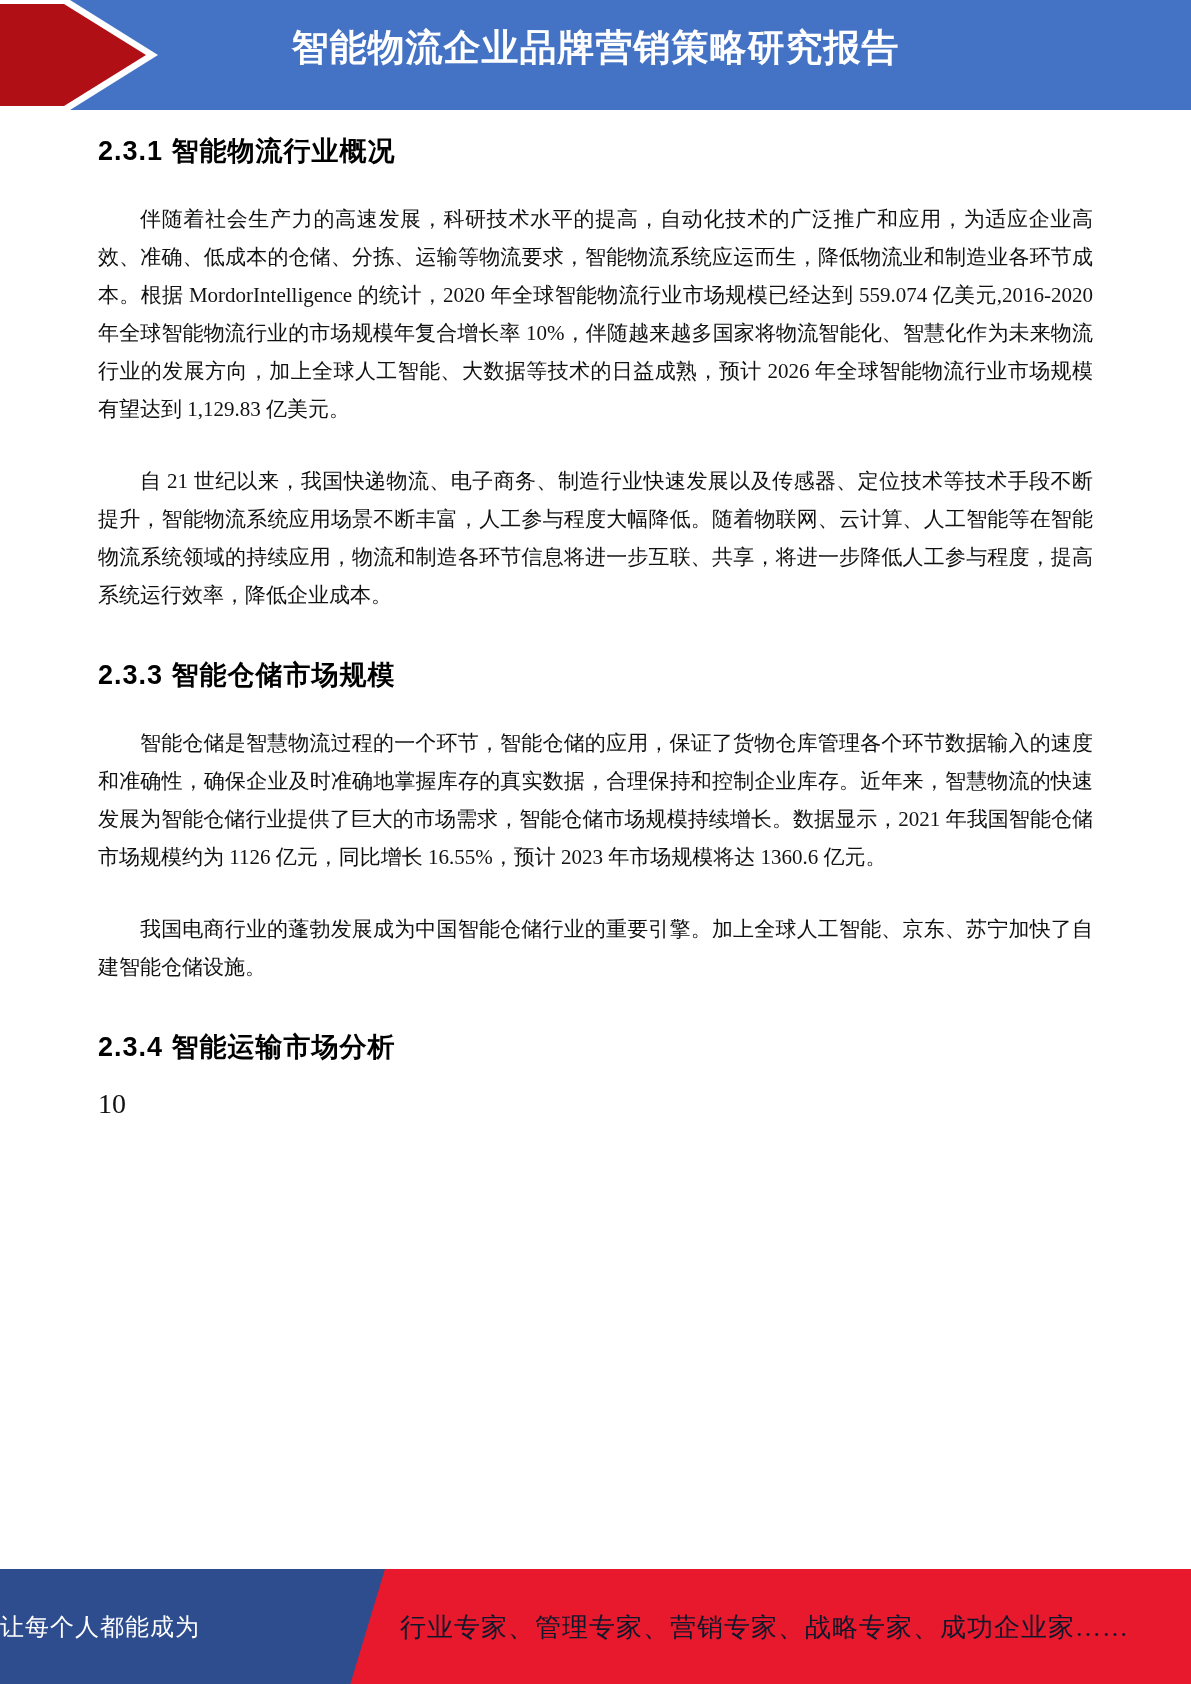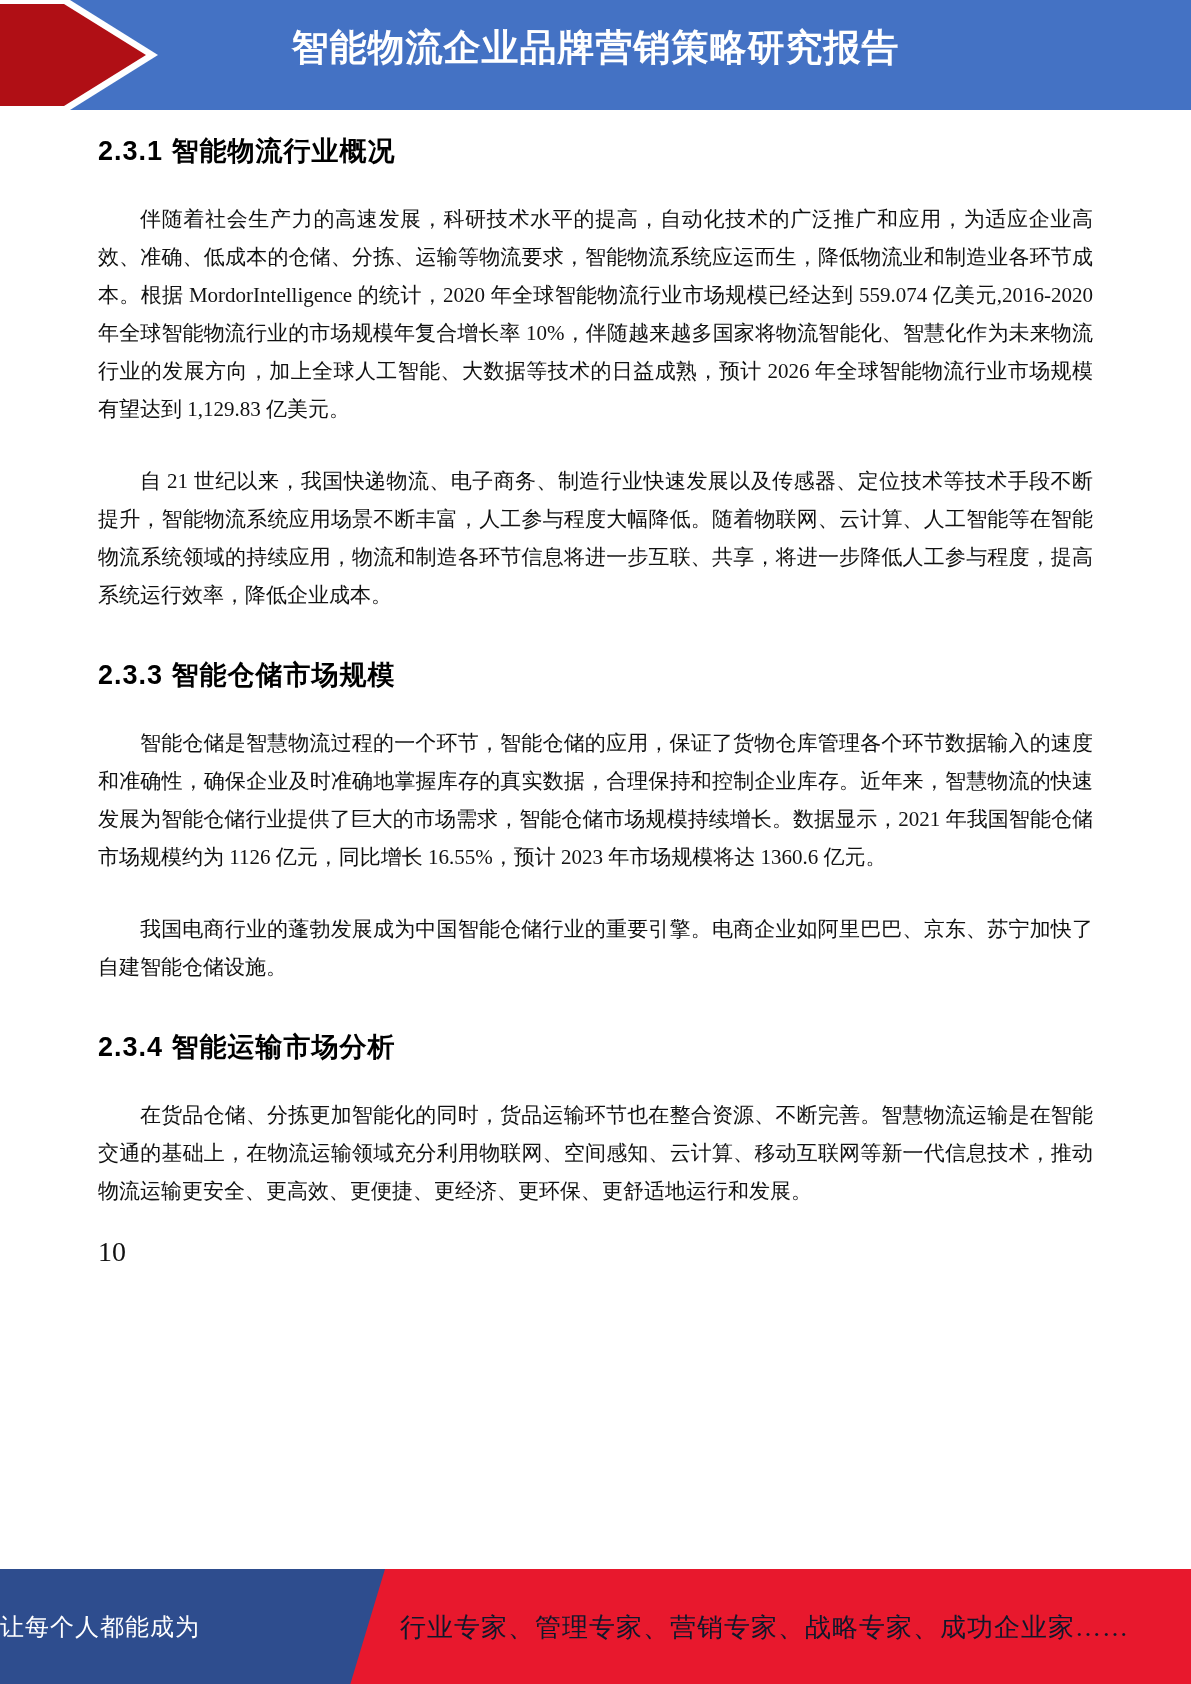--- a/index.html
+++ b/index.html
@@ -79,26 +79,25 @@
   <section>
     <h2 class="section-heading first">2.3.1 智能物流行业概况</h2>
     <p class="para">伴随着社会生产力的高速发展，科研技术水平的提高，自动化技术的广泛推广和应用，为适应企业高效、准确、低成本的仓储、分拣、运输等物流要求，智能物流系统应运而生，降低物流业和制造业各环节成本。根据 MordorIntelligence 的统计，2020 年全球智能物流行业市场规模已经达到 559.074 亿美元,2016-2020 年全球智能物流行业的市场规模年复合增长率 10%，伴随越来越多国家将物流智能化、智慧化作为未来物流行业的发展方向，加上全球人工智能、大数据等技术的日益成熟，预计 2026 年全球智能物流行业市场规模有望达到 1,129.83 亿美元。</p>
     <p class="para">自 21 世纪以来，我国快递物流、电子商务、制造行业快速发展以及传感器、定位技术等技术手段不断提升，智能物流系统应用场景不断丰富，人工参与程度大幅降低。随着物联网、云计算、人工智能等在智能物流系统领域的持续应用，物流和制造各环节信息将进一步互联、共享，将进一步降低人工参与程度，提高系统运行效率，降低企业成本。</p>
   </section>
 
 
   <section>
     <h2 class="section-heading">2.3.3 智能仓储市场规模</h2>
     <p class="para">智能仓储是智慧物流过程的一个环节，智能仓储的应用，保证了货物仓库管理各个环节数据输入的速度和准确性，确保企业及时准确地掌握库存的真实数据，合理保持和控制企业库存。近年来，智慧物流的快速发展为智能仓储行业提供了巨大的市场需求，智能仓储市场规模持续增长。数据显示，2021 年我国智能仓储市场规模约为 1126 亿元，同比增长 16.55%，预计 2023 年市场规模将达 1360.6 亿元。</p>
-    <p class="para">我国电商行业的蓬勃发展成为中国智能仓储行业的重要引擎。电商企业如阿里巴巴、京东、苏宁加快了自建智能仓储设施。</p>
+    <p class="para">我国电商行业的蓬勃发展成为中国智能仓储行业的重要引擎。加上全球人工智能、京东、苏宁加快了自建智能仓储设施。</p>
   </section>
 
   <section>
     <h2 class="section-heading">2.3.4 智能运输市场分析</h2>
-    <p class="para">在货品仓储、分拣更加智能化的同时，货品运输环节也在整合资源、不断完善。智慧物流运输是在智能交通的基础上，在物流运输领域充分利用物联网、空间感知、云计算、移动互联网等新一代信息技术，推动物流运输更安全、更高效、更便捷、更经济、更环保、更舒适地运行和发展。</p>
   </section>
 
   <div class="page-number">10</div>
 </main>
 
 <footer class="footer">
   <div class="footer-blue">
     <span class="footer-left-text">让每个人都能成为</span>
   </div>
   <div class="footer-right-text">行业专家、管理专家、营销专家、战略专家、成功企业家……</div>

